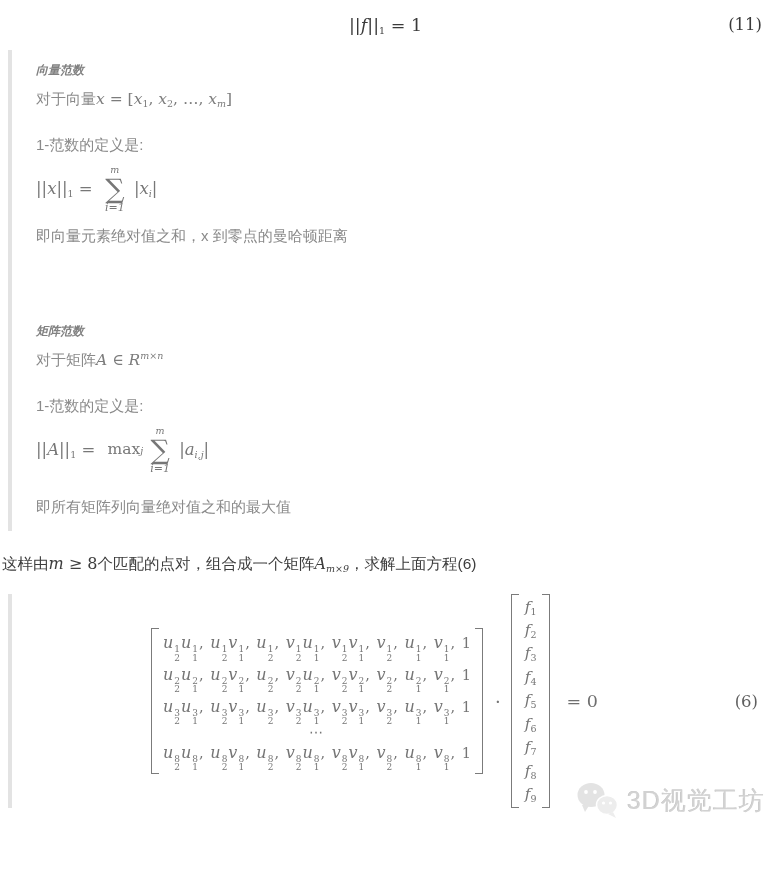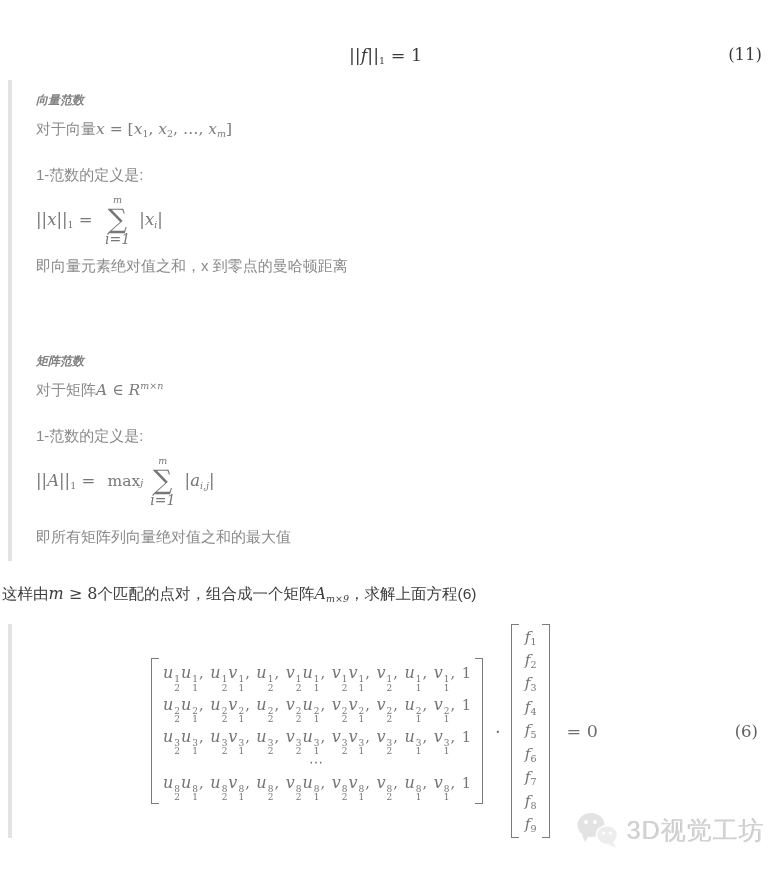--- a/index.html
+++ b/index.html
@@ -1,31 +1,31 @@
 <!DOCTYPE html>
 <html><head>
 <meta charset="utf-8">
 <style>
   html,body{margin:0;padding:0;background:#ffffff;}
   .page{position:relative;width:771px;height:828px;background:#fff;overflow:hidden;
-        font-family:"Liberation Sans",sans-serif;margin-top:30px;}
+        font-family:"Liberation Sans",sans-serif;}
 
   
   .math{font-family:"DejaVu Serif",serif;}
   .mi{font-style:italic;}
   .mr{font-style:normal;}
   sub,sup{font-size:9.5px;line-height:0;}
   sub{vertical-align:-3px;}
   sup{vertical-align:6px;}
   sub.it,sup.it{font-style:italic;}
   .bigop{display:inline-flex;flex-direction:column;align-items:center;line-height:1;
          vertical-align:middle;margin:0 4px 0 7px;}
   .bigop .top{font-size:9.5px;font-style:italic;}
   .bigop .sigma{font-size:27px;line-height:1.02;}
-  .bigop .bot{font-size:14px;font-style:italic;}
+  .bigop .bot{font-size:11px;font-style:italic;}
   .underop{display:inline-flex;flex-direction:row;align-items:center;line-height:1;
            vertical-align:middle;margin-left:7px;}
   .underop .umain{font-size:15.5px;}
   .underop .ubelow{font-size:9.5px;font-style:italic;margin-top:2px;}
   .ss{display:inline-flex;flex-direction:column;align-items:flex-start;font-size:9px;
       line-height:0.92;vertical-align:-4px;font-style:normal;margin:0 1px;}
 
   
   .eq-row{position:relative;height:34px;line-height:34px;margin-top:8px;text-align:center;}
   .eq11-math{font-size:17.5px;color:#3a3a3a;}

